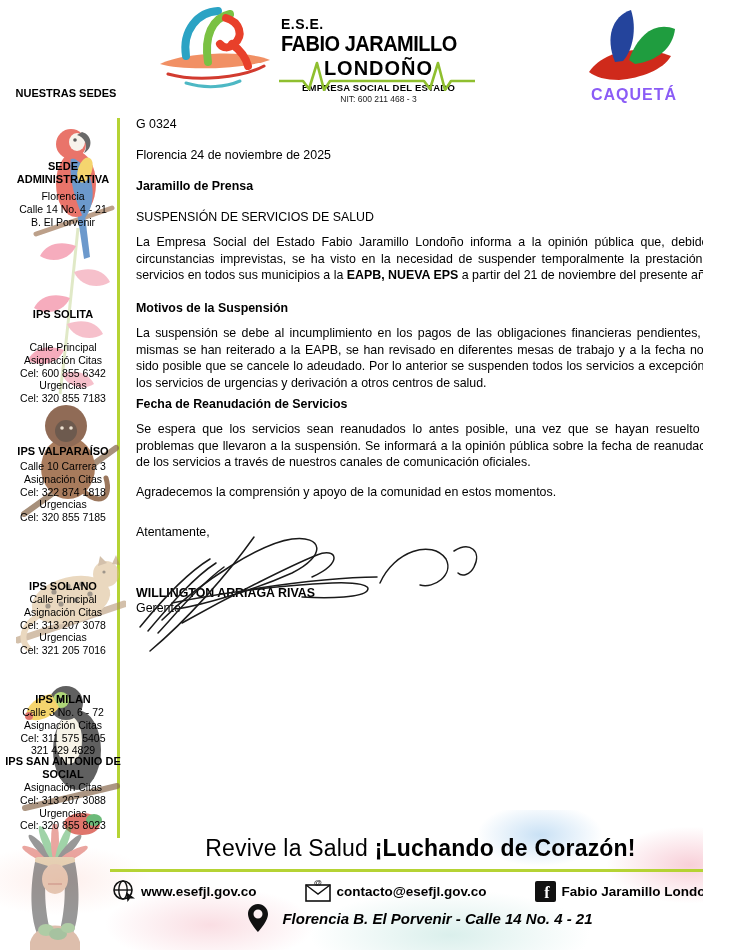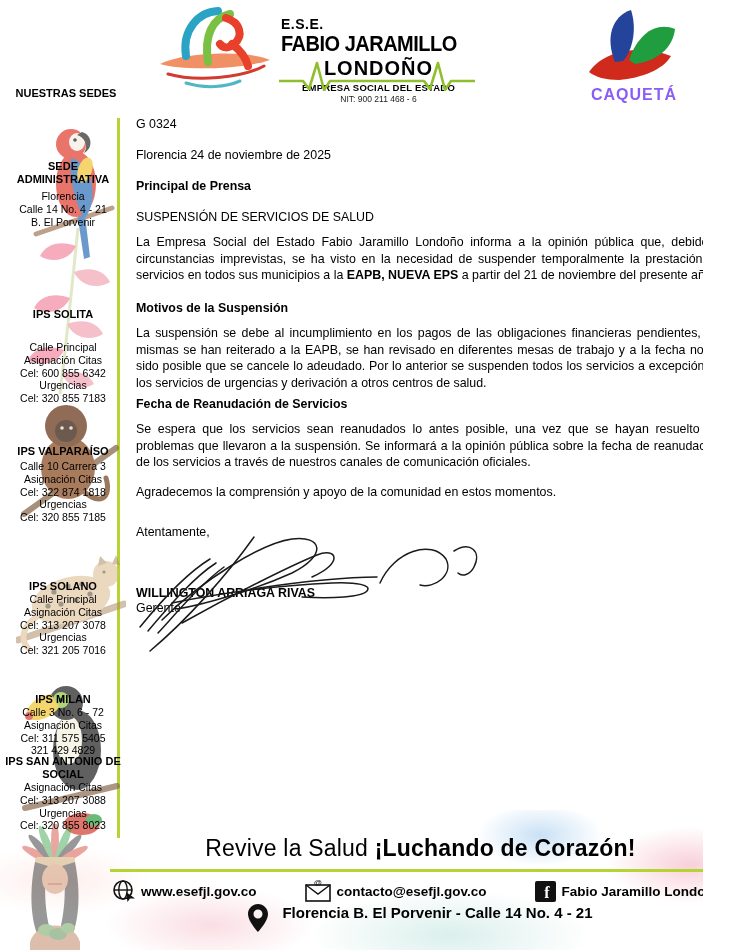--- a/index.html
+++ b/index.html
@@ -55,21 +55,21 @@
     radial-gradient(200px 65px at 450px 125px, rgba(150,210,200,.35), transparent 70%),
     radial-gradient(130px 50px at 60px 70px, rgba(250,200,190,.30), transparent 70%);}
   .tagline{position:absolute;left:110px;top:835px;width:621px;text-align:center;font-size:23px;
            letter-spacing:.2px;z-index:2;white-space:nowrap;}
   .tag-b{font-weight:bold;}
   .fline{position:absolute;left:110px;top:869px;width:621px;height:3px;background:#b5d334;z-index:2;}
   .contact{position:absolute;left:112px;top:879px;width:610px;display:flex;
            justify-content:space-between;align-items:center;z-index:2;}
   .c-item{display:flex;align-items:center;gap:5px;font-weight:bold;font-size:13.5px;white-space:nowrap;}
   .address{position:absolute;left:110px;top:904px;width:621px;display:flex;justify-content:center;
-           gap:14px;font-weight:bold;font-size:15px;z-index:2;}
+           align-items:center;gap:14px;font-weight:bold;font-size:15px;z-index:2;font-style:italic;}
 </style>
 </head>
 <body>
 
 <div class="page">
 
   <div class="wash"></div>
 
   <div class="logo-mark">
     <svg width="120" height="92" viewBox="0 0 120 92">
@@ -86,21 +86,21 @@
   <div class="logo-text">
     <div class="ese">E.S.E.</div>
     <div class="org1">FABIO JARAMILLO</div>
     <div class="org2-row">
       <svg class="ekg" width="196" height="32" viewBox="0 0 196 32">
         <polyline points="0,22 24,22 30,30 38,4 45,31 51,22 145,22 151,30 159,4 166,31 172,22 196,22" fill="none" stroke="#8fbf2f" stroke-width="2.6" stroke-linejoin="round"></polyline>
       </svg>
       <div class="org2">LONDOÑO</div>
     </div>
     <div class="subtitle">EMPRESA SOCIAL DEL ESTADO</div>
-    <div class="nit">NIT: 900 211 468 - 6</div>
+    <div class="nit">NIT: 600 211 468 - 3</div>
   </div>
 
   <div class="caq">
     <svg width="110" height="78" viewBox="0 0 110 78">
       <path d="M10,66 C24,44 64,38 92,50 C84,64 62,72 40,74 C27,74 16,71 10,66 Z" fill="#cf2a1b"></path>
       <path d="M36,56 C26,32 33,10 52,4 C58,22 54,44 44,55 Z" fill="#24449c"></path>
       <path d="M50,54 C60,26 78,16 96,23 C94,42 78,55 56,58 Z" fill="#1f9d3f"></path>
     </svg>
     <div class="caq-text">CAQUETÁ</div>
   </div>
@@ -241,21 +241,21 @@
     <div class="sn">IPS SAN ANTONIO DE SOCIAL</div>
     <div class="sl">Asignación Citas</div>
     <div class="sl">Cel: 313 207 3088</div>
     <div class="sl">Urgencias</div>
     <div class="sl">Cel: 320 855 8023</div>
   </div>
 
   <div class="content">
     <div class="blk ref">G 0324</div>
     <div class="blk date">Florencia 24 de noviembre de 2025</div>
-    <div class="blk ctype">Principal de Prensa</div>
+    <div class="blk ctype">Jaramillo de Prensa</div>
     <div class="blk subj">SUSPENSIÓN DE SERVICIOS DE SALUD</div>
     <div class="blk p1 just"><span>La Empresa Social del Estado Fabio Jaramillo Londoño informa a la opinión pública que, debido a circunstancias imprevistas, se ha visto en la necesidad de suspender temporalmente la prestación de servicios en todos sus municipios a la </span><span class="b">EAPB, NUEVA EPS</span><span> a partir del 21 de noviembre del presente año.</span></div>
     <div class="blk h1x">Motivos de la Suspensión</div>
     <div class="blk p2 just">La suspensión se debe al incumplimiento en los pagos de las obligaciones financieras pendientes, las mismas se han reiterado a la EAPB, se han revisado en diferentes mesas de trabajo y a la fecha no ha sido posible que se cancele lo adeudado. Por lo anterior se suspenden todos los servicios a excepción de los servicios de urgencias y derivación a otros centros de salud.</div>
     <div class="blk h2x">Fecha de Reanudación de Servicios</div>
     <div class="blk p3 just">Se espera que los servicios sean reanudados lo antes posible, una vez que se hayan resuelto los problemas que llevaron a la suspensión. Se informará a la opinión pública sobre la fecha de reanudación de los servicios a través de nuestros canales de comunicación oficiales.</div>
     <div class="blk p4">Agradecemos la comprensión y apoyo de la comunidad en estos momentos.</div>
     <div class="blk closing">Atentamente,</div>
     <div class="blk signame">WILLINGTON ARRIAGA RIVAS</div>
     <div class="blk sigtitle">Gerente</div>

